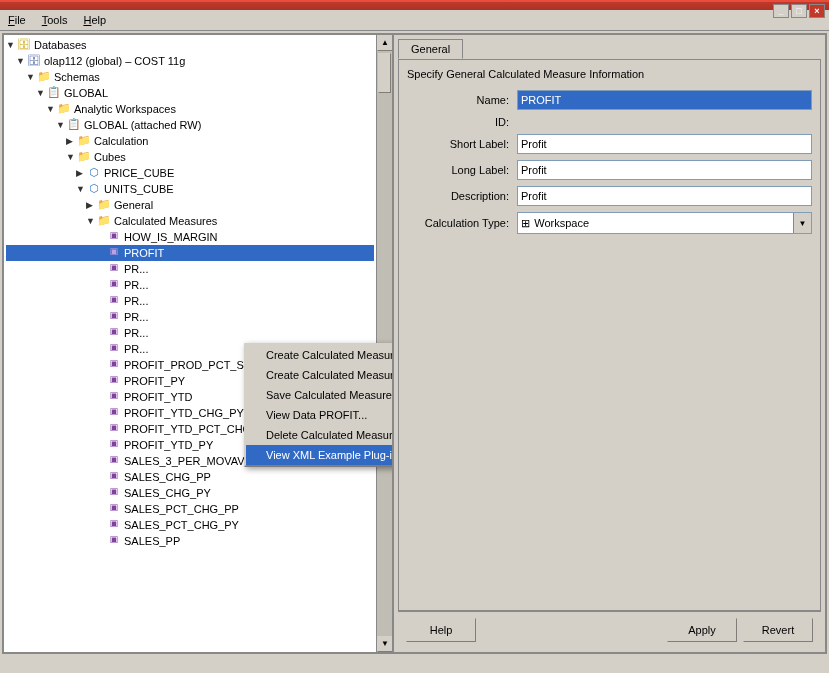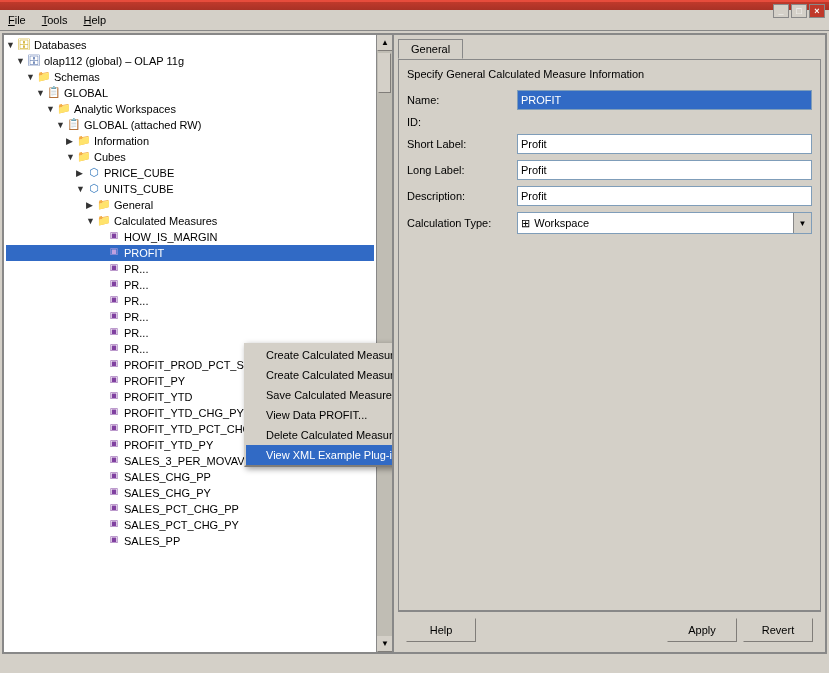--- a/index.html
+++ b/index.html
@@ -160,20 +160,21 @@
     }
 
     .form-row {
       display: flex;
       align-items: center;
       margin-bottom: 6px;
     }
     .form-label {
       width: 110px;
       font-size: 11px;
+      text-align: right;
       padding-right: 8px;
     }
     .form-input {
       flex: 1;
       height: 20px;
       font-size: 11px;
       border: 1px solid #7f9db9;
       background: white;
       padding: 1px 3px;
     }
@@ -312,21 +313,21 @@
     <div class="tree-container" style="padding-right:18px;">
 
       <div class="tree-item">
         <span class="folder-arrow">▼</span>
         <span class="icon-small" style="color:#c8a000;">🗄</span>
         <span class="tree-label">Databases</span>
       </div>
       <div class="tree-item">
         <span class="folder-arrow" style="margin-left:10px;">▼</span>
         <span class="icon-small" style="color:#4060a0;">🗄</span>
-        <span class="tree-label">olap112 (global) – OLAP 11g</span>
+        <span class="tree-label">olap112 (global) – COST 11g</span>
       </div>
       <div class="tree-item">
         <span style="margin-left:20px;" class="folder-arrow">▼</span>
         <span class="icon-small" style="color:#f0c040;">📁</span>
         <span class="tree-label">Schemas</span>
       </div>
       <div class="tree-item">
         <span style="margin-left:30px;" class="folder-arrow">▼</span>
         <span class="icon-small" style="color:#60a040;">📋</span>
         <span class="tree-label">GLOBAL</span>
@@ -337,21 +338,21 @@
         <span class="tree-label">Analytic Workspaces</span>
       </div>
       <div class="tree-item">
         <span style="margin-left:50px;" class="folder-arrow">▼</span>
         <span class="icon-small" style="color:#80c040;">📋</span>
         <span class="tree-label">GLOBAL (attached RW)</span>
       </div>
       <div class="tree-item">
         <span style="margin-left:60px;" class="folder-arrow">▶</span>
         <span class="icon-small" style="color:#f0c040;">📁</span>
-        <span class="tree-label">Information</span>
+        <span class="tree-label">Calculation</span>
       </div>
       <div class="tree-item">
         <span style="margin-left:60px;" class="folder-arrow">▼</span>
         <span class="icon-small" style="color:#f0c040;">📁</span>
         <span class="tree-label">Cubes</span>
       </div>
       <div class="tree-item">
         <span style="margin-left:70px;" class="folder-arrow">▶</span>
         <span class="icon-small" style="color:#4080c0;">⬡</span>
         <span class="tree-label">PRICE_CUBE</span>

